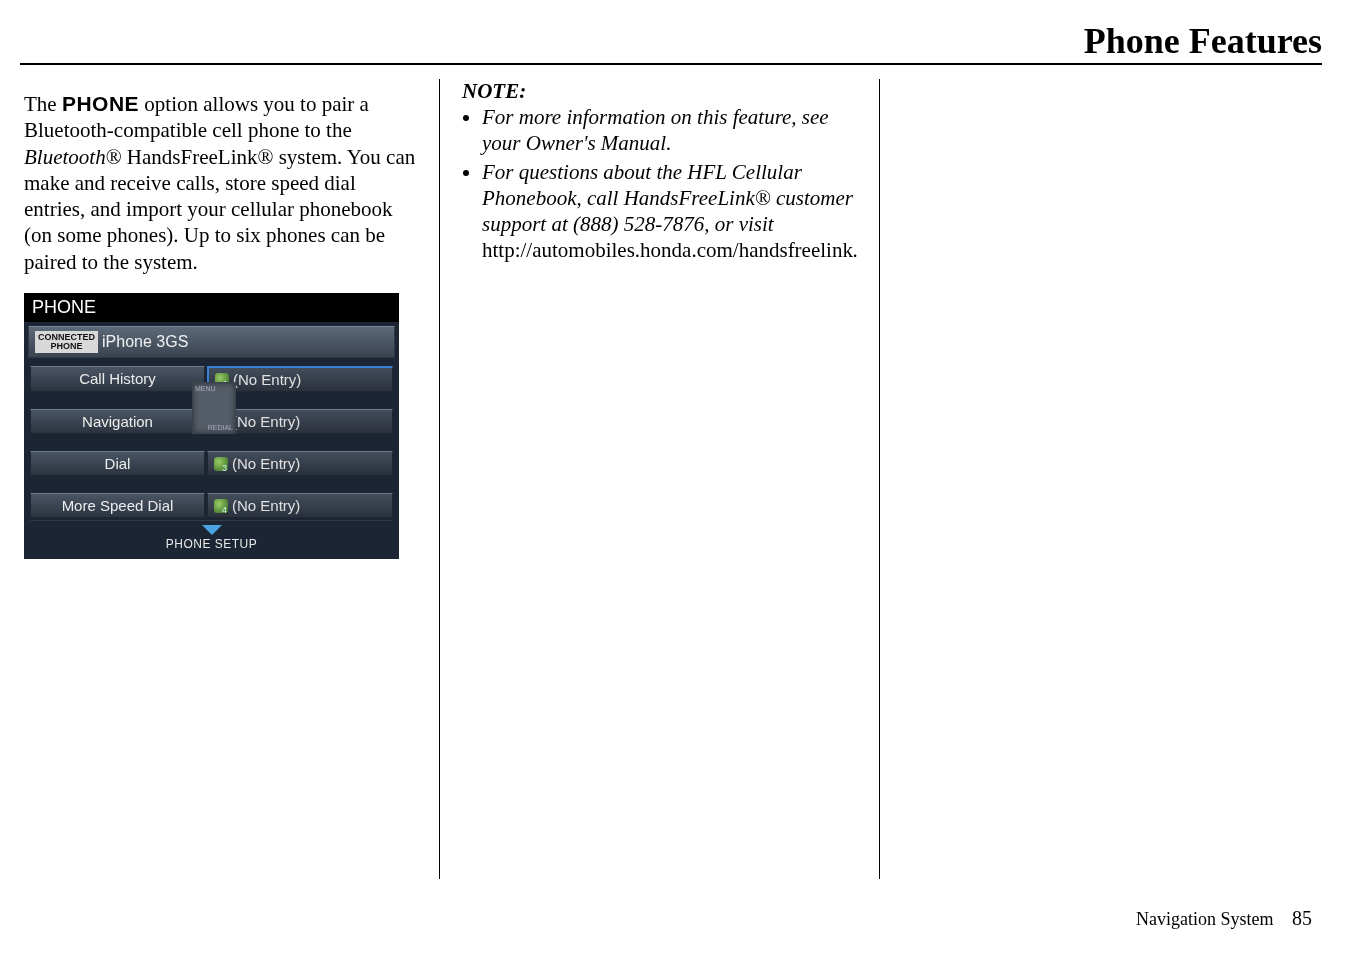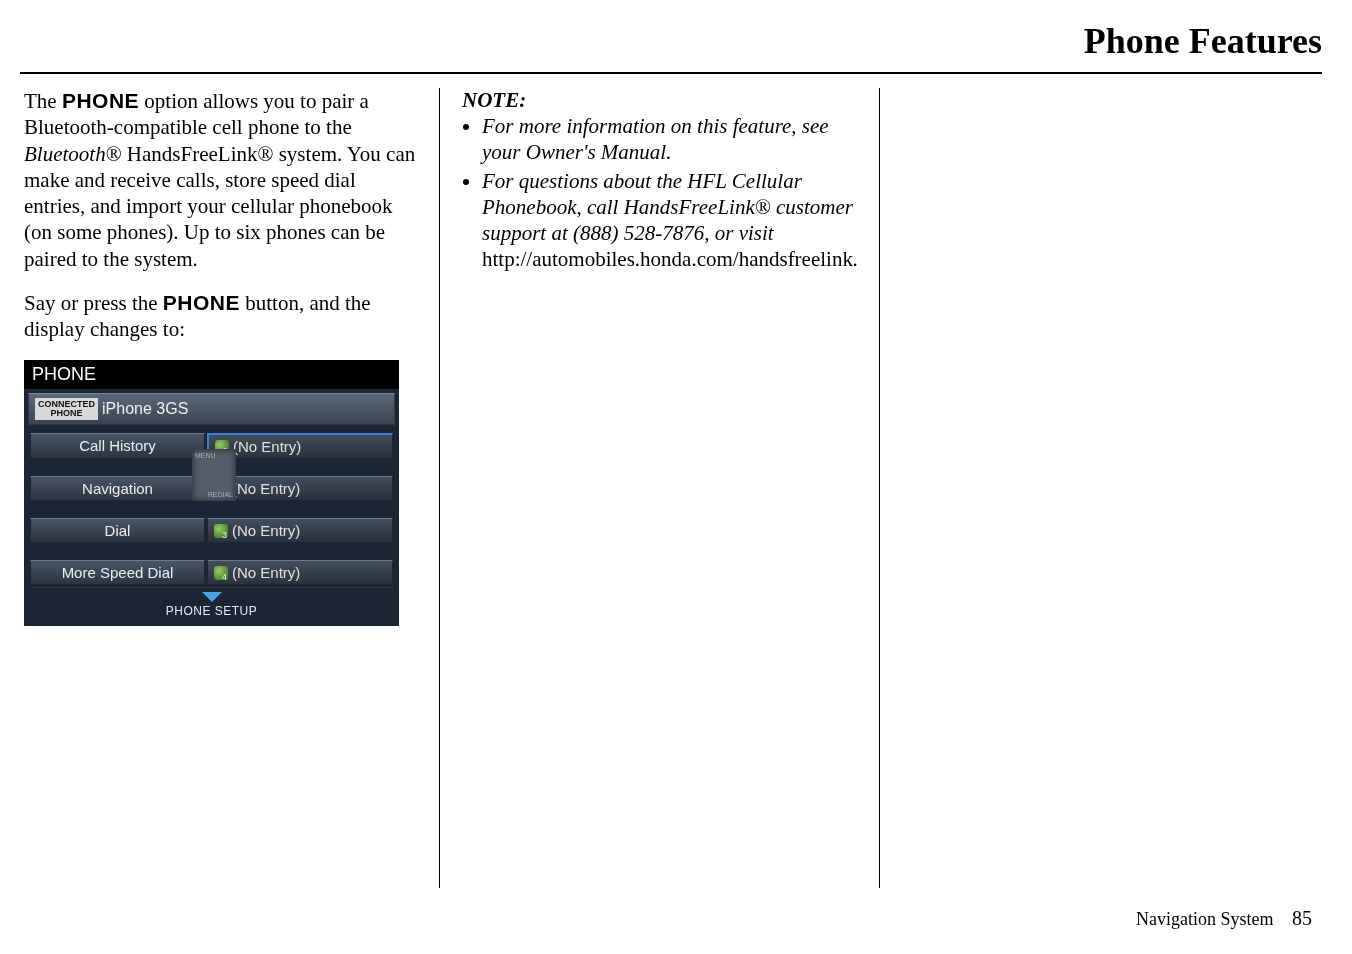--- a/index.html
+++ b/index.html
@@ -8,42 +8,42 @@
     height: 954px;
     background: #fff;
     font-family: "Times New Roman", Times, serif;
     font-size: 21px;
     color: #000;
     position: relative;
     padding: 20px 30px 30px 20px;
   }
   .header {
     border-bottom: 2px solid #000;
-    padding-bottom: 10px;
+    padding-bottom: 1px;
     margin-bottom: 14px;
     text-align: right;
   }
   .header h1 {
     font-family: "Times New Roman", Times, serif;
     font-weight: bold;
     font-size: 36px;
   }
   .columns {
     display: flex;
     gap: 0;
     height: 800px;
   }
   .col {
     flex: 1;
     padding: 0 22px;
   }
   .col1 { padding-left: 4px; border-right: 1px solid #000; min-width: 420px; max-width: 420px;}
   .col2 { border-right: 1px solid #000; min-width: 440px; max-width: 440px;}
   .col3 { }
-  .para { margin-bottom: 18px; line-height: 1.25; }
+  .para { margin-bottom: 18px; line-height: 1.25; margin-top: 12px; }
   .bold { font-weight: bold; font-family: Arial, Helvetica, sans-serif; letter-spacing: 0.5px;}
   .italic { font-style: italic; }
   .note-title { font-style: italic; font-weight: bold; }
   .note-list { list-style: disc; padding-left: 20px; }
   .note-list li { margin-bottom: 2px; line-height: 1.25; }
 
   
   .phone-screen {
     width: 375px;
     background: #1c2533;
@@ -156,23 +156,20 @@
 
 <div class="header">
   <h1>Phone Features</h1>
 </div>
 
 <div class="columns">
 
   <div class="col col1">
     <p class="para">
       <span>The </span><span class="bold">PHONE</span><span> option allows you to pair a Bluetooth-compatible cell phone to the </span><span class="italic">Bluetooth</span><span>® HandsFreeLink® system. You can make and receive calls, store speed dial entries, and import your cellular phonebook (on some phones). Up to six phones can be paired to the system.</span>
-    </p>
-    <p class="para">
-      <span>Say or press the </span><span class="bold">PHONE</span><span> button, and the display changes to:</span>
     </p>
 
     <div class="phone-screen">
       <div class="ps-title">PHONE</div>
       <div class="ps-conn">
         <div class="ps-conn-badge">
           <div>CONNECTED</div>
           <div>PHONE</div>
         </div>
         <div class="ps-conn-name">iPhone 3GS</div>

